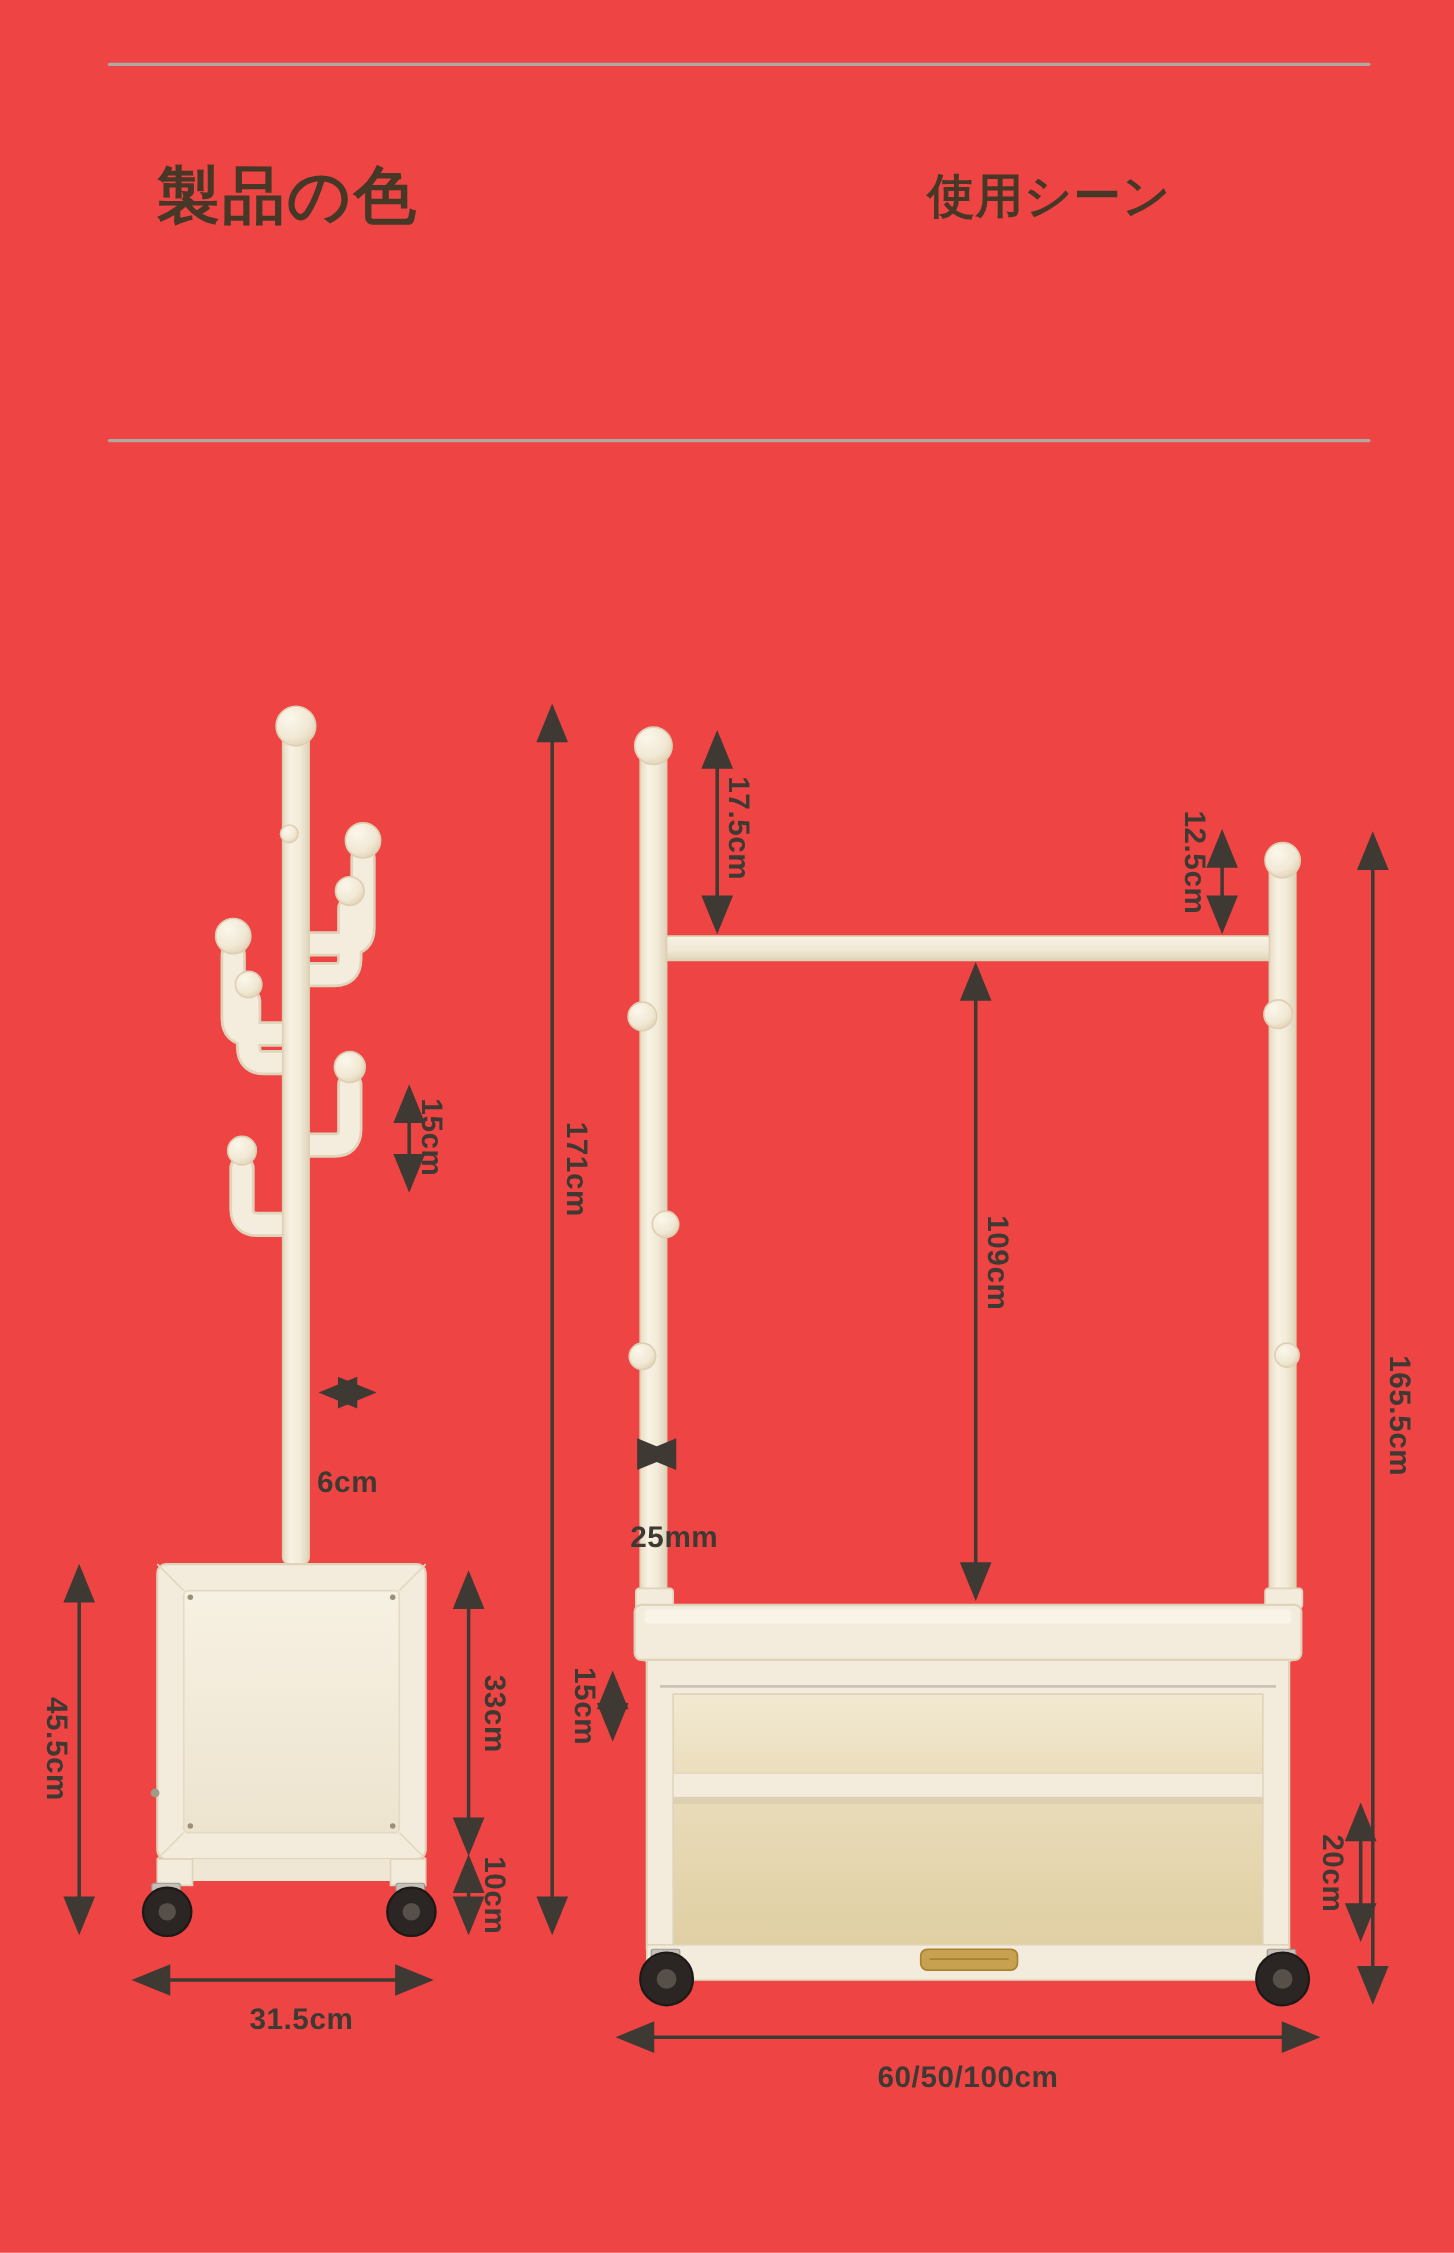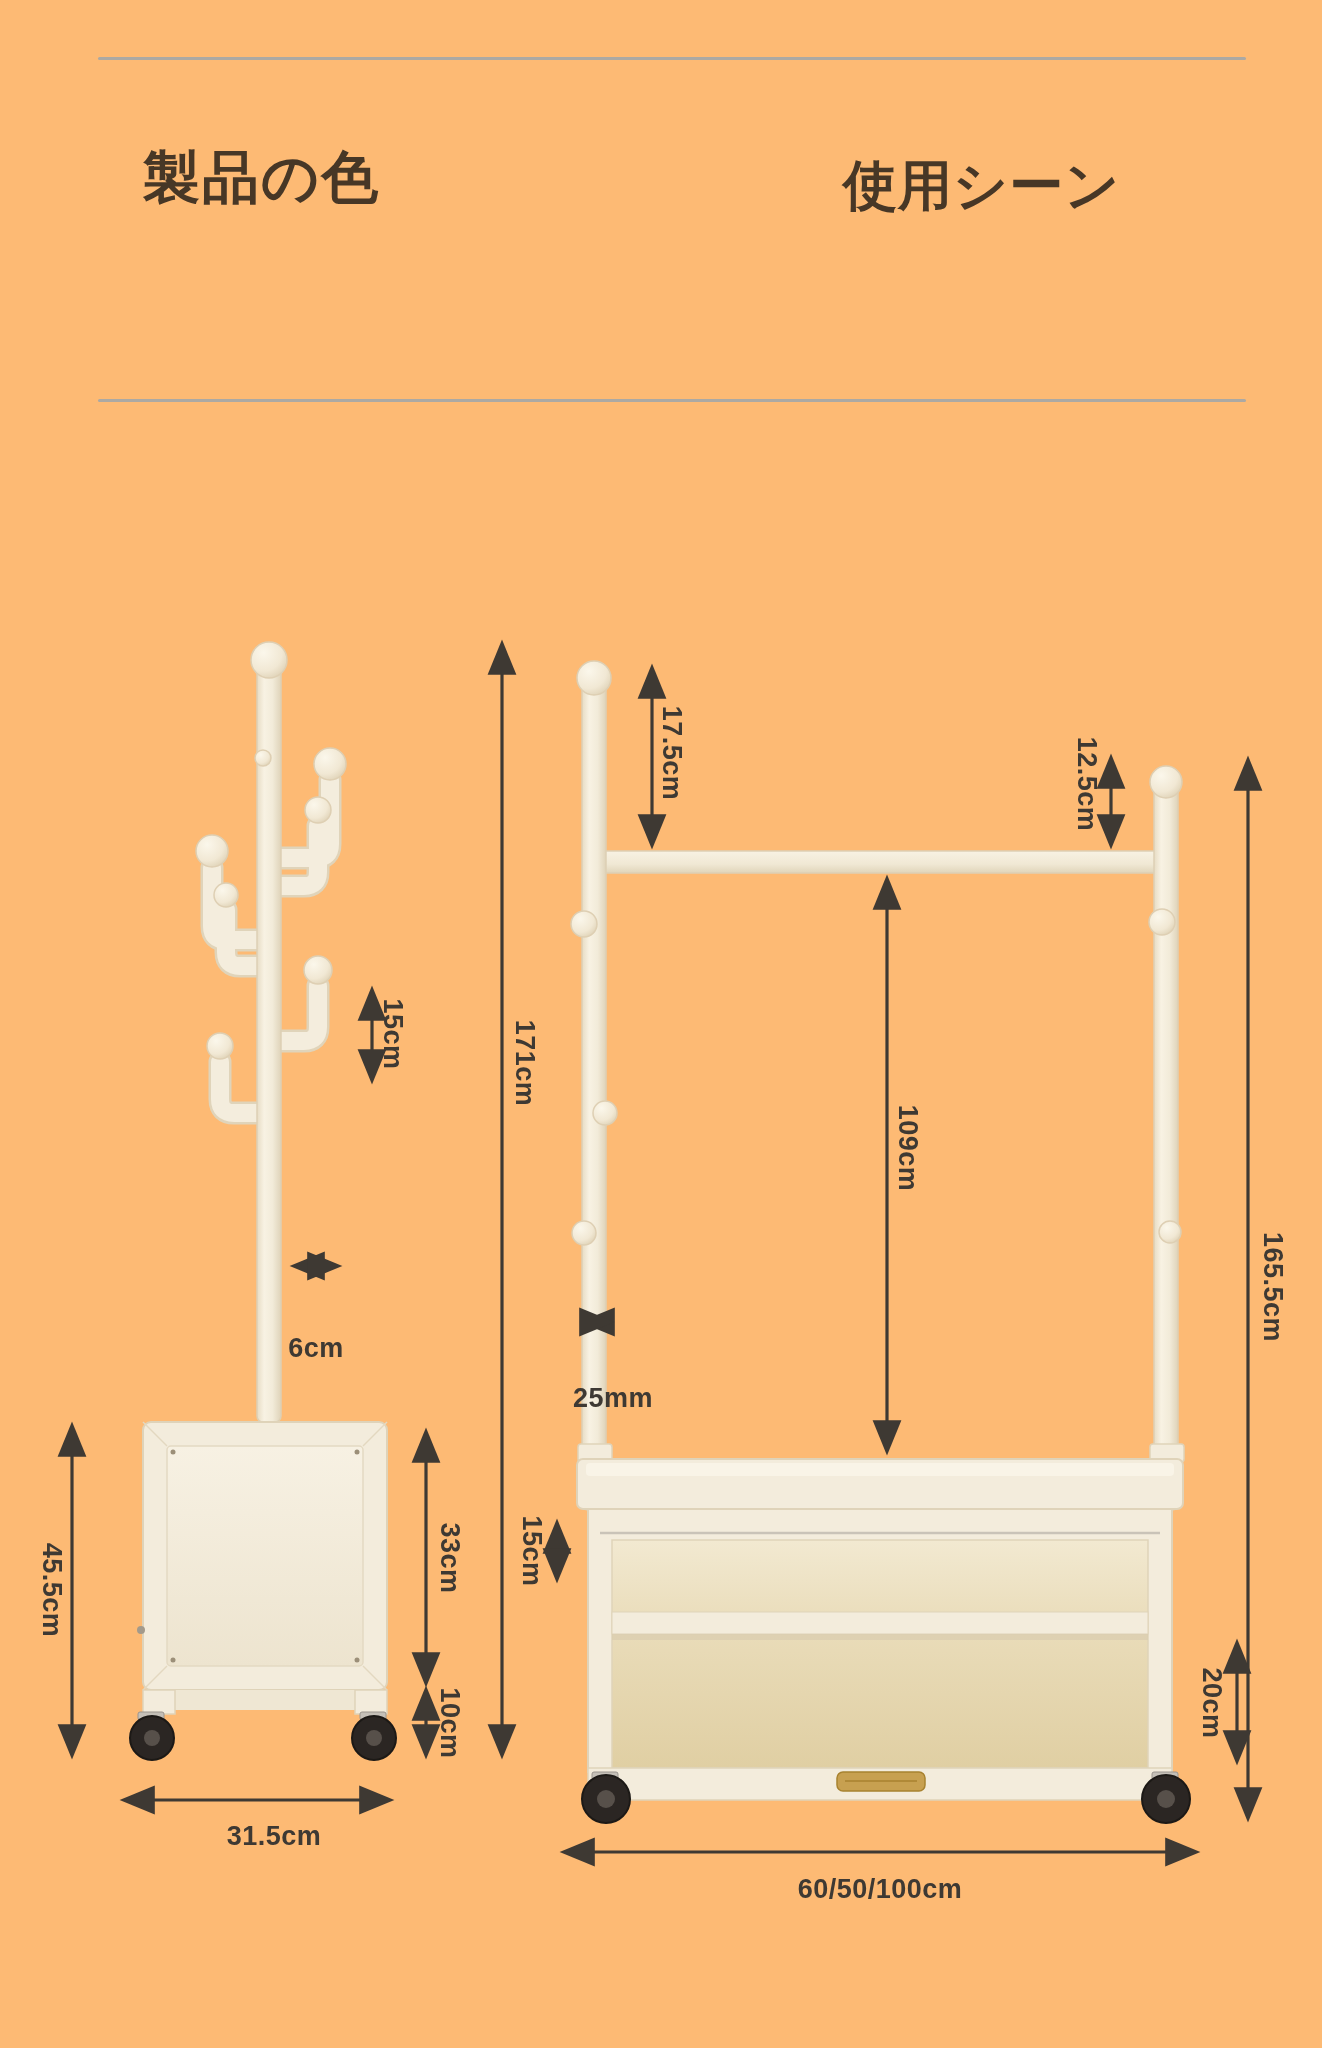--- a/index.html
+++ b/index.html
@@ -1,24 +1,24 @@
 <!DOCTYPE html>
 <html><head>
 <meta charset="utf-8">
 <style>
   html,body{margin:0;padding:0;}
   body{font-family:"Liberation Sans","DejaVu Sans",sans-serif;background:#e8e4db;}
-  .canvas{position:relative;width:1322px;height:2048px;background:#fdba74;overflow:hidden;margin:0 auto;}
+  .canvas{position:relative;width:1322px;height:2048px;background:#ef4444;overflow:hidden;margin:0 auto;}
   .divider{position:absolute;left:98px;width:1148px;height:3px;background:#ACA9A3;border-radius:2px;}
   .divider.top{top:57px;}
   .divider.mid{top:399px;}
   .h-title{position:absolute;color:#473726;font-weight:bold;white-space:nowrap;}
   .h-left-title{left:143px;top:140px;font-size:57px;letter-spacing:2px;}
   .h-left-sub{left:143px;top:248px;font-size:25px;width:378px;white-space:normal;line-height:1.2;letter-spacing:0.5px;}
-  .h-right-title{left:843px;top:150px;font-size:54px;letter-spacing:1px;}
+  .h-right-title{left:843px;top:150px;font-size:43px;letter-spacing:1px;}
   .h-right-sub{left:830px;top:243px;font-size:52px;letter-spacing:0.5px;}
   .dim{position:absolute;font-size:27px;font-weight:600;color:#3E3933;white-space:nowrap;
        transform:translate(-50%,-50%);letter-spacing:0.5px;}
   .dim.v{transform:translate(-50%,-50%) rotate(90deg);}
   svg{position:absolute;left:0;top:0;}
 </style>
 </head>
 <body>
 
 <div class="canvas">

